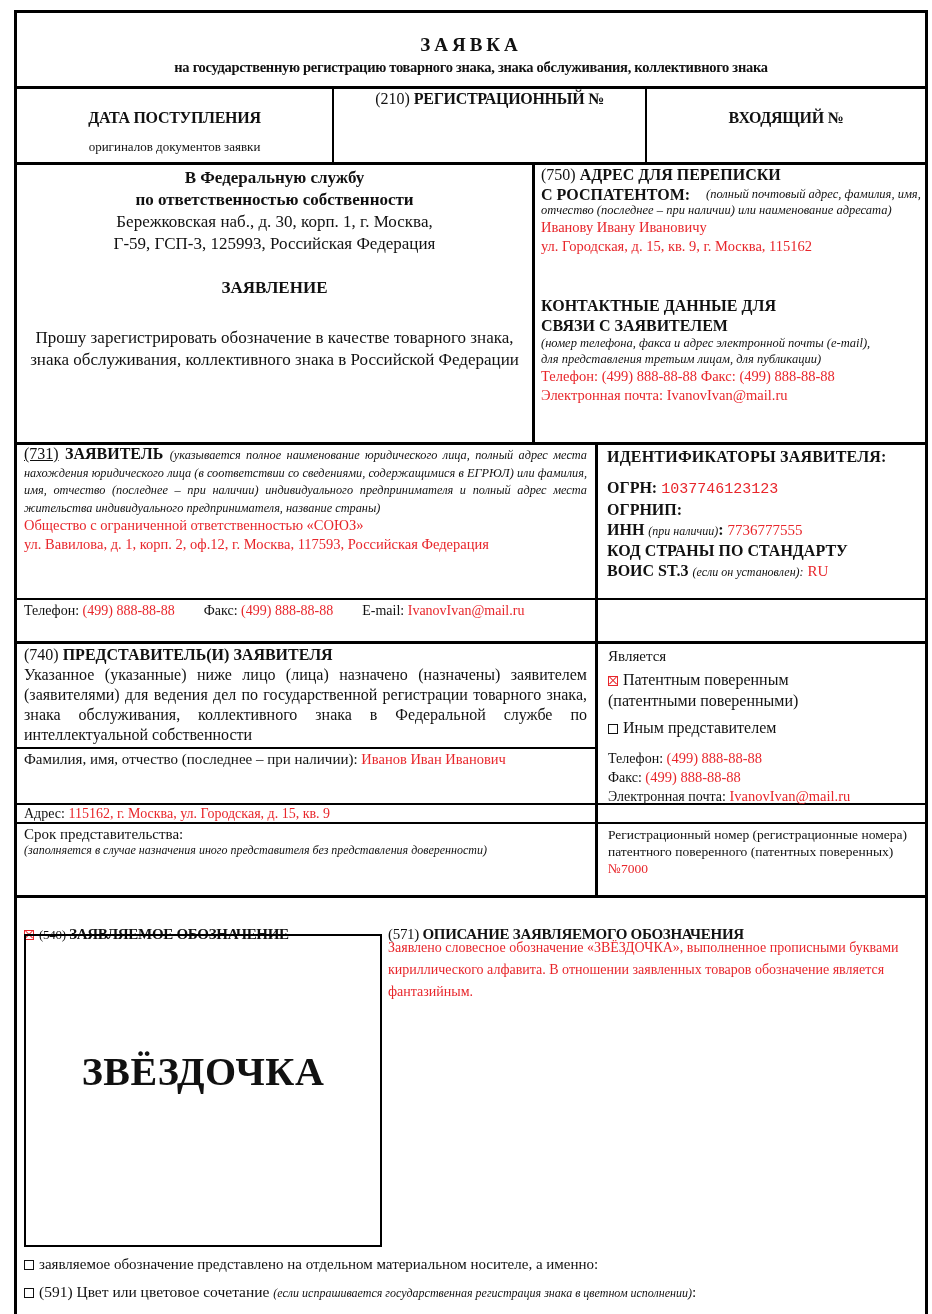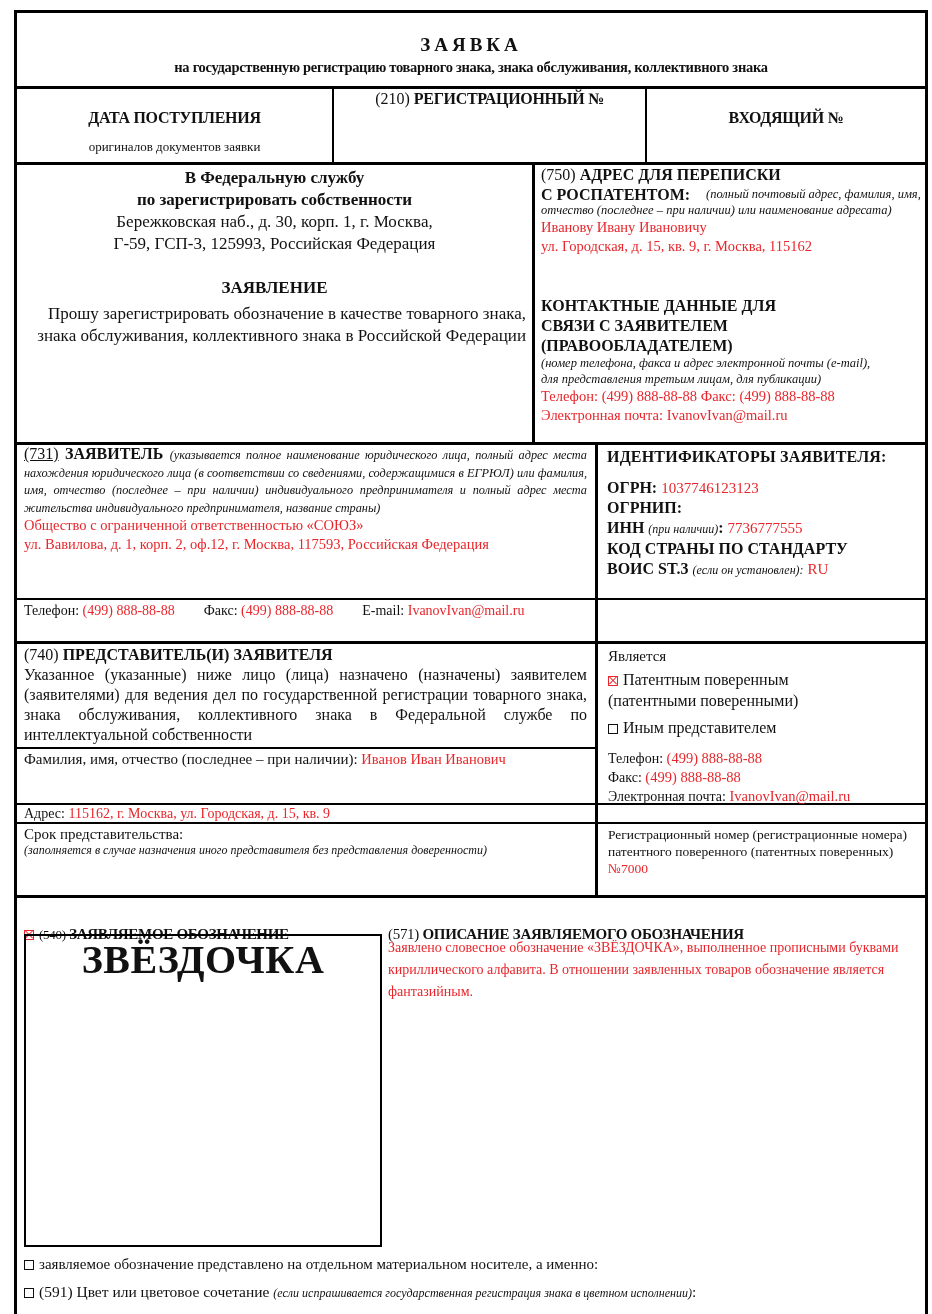--- a/index.html
+++ b/index.html
@@ -50,41 +50,40 @@
 <div class="abs c" style="left:334px;top:90px;width:311px;font-size:16px;">
   <span>(210)</span>
   <span class="b cond">РЕГИСТРАЦИОННЫЙ №</span>
 </div>
 <div class="abs c b cond" style="left:647px;top:90px;width:278px;font-size:16px;">
   <span>ВХОДЯЩИЙ №</span>
 </div>
 
 <div class="abs c" style="left:17px;top:167px;width:515px;font-size:17px;line-height:22px;">
   <div class="b">В Федеральную службу</div>
-  <div class="b">по зарегистрировать собственности</div>
+  <div class="b">по ответственностью собственности</div>
   <div>Бережковская наб., д. 30, корп. 1, г. Москва,</div>
   <div>Г-59, ГСП-3, 125993, Российская Федерация</div>
   <div class="b" style="margin-top:22px;">ЗАЯВЛЕНИЕ</div>
-  <div style="margin-top:4px;padding:0 6px;text-align:right;">Прошу зарегистрировать обозначение в качестве товарного знака, знака обслуживания, коллективного знака в Российской Федерации</div>
+  <div style="margin-top:28px;padding:0 6px;">Прошу зарегистрировать обозначение в качестве товарного знака, знака обслуживания, коллективного знака в Российской Федерации</div>
 </div>
 
 <div class="abs" style="left:541px;top:165px;width:384px;font-size:16px;line-height:20px;">
   <div><span>(750)</span> <span class="b">АДРЕС ДЛЯ ПЕРЕПИСКИ</span></div>
   <div style="position:relative;">
     <span class="b">С РОСПАТЕНТОМ:</span>
   </div>
   <div class="note" style="line-height:16px;margin-top:-19px;text-indent:165px;font-size:12.5px;">(полный почтовый адрес, фамилия, имя, отчество (последнее – при наличии) или наименование адресата)</div>
   <div class="red" style="font-size:14.5px;line-height:19px;">Иванову Ивану Ивановичу</div>
   <div class="red" style="font-size:14.5px;line-height:19px;">ул. Городская, д. 15, кв. 9, г. Москва, 115162</div>
 </div>
 
 <div class="abs" style="left:541px;top:296px;width:384px;">
   <div class="b" style="font-size:16px;line-height:20px;">КОНТАКТНЫЕ ДАННЫЕ ДЛЯ</div>
   <div class="b" style="font-size:16px;line-height:20px;">СВЯЗИ С ЗАЯВИТЕЛЕМ</div>
-  <div class="b" style="font-size:16px;line-height:20px;">(ПРАВООБЛАДАТЕЛЕМ)</div>
   <div class="note" style="line-height:15.5px;width:330px;">(номер телефона, факса и адрес электронной почты (e-mail), для представления третьим лицам, для публикации)</div>
   <div class="red" style="font-size:14.5px;line-height:19px;">Телефон: (499) 888-88-88 Факс: (499) 888-88-88</div>
   <div class="red" style="font-size:14.5px;line-height:19px;">Электронная почта: IvanovIvan@mail.ru</div>
 </div>
 
 <div class="abs" style="left:24px;top:446px;width:563px;">
   <div style="text-align:justify;line-height:16.5px;">
     <span style="font-size:16px;text-decoration:underline;">(731)</span>
     <span class="b" style="font-size:16px;">ЗАЯВИТЕЛЬ</span>
     <span class="note" style="font-size:12.3px;">(указывается полное наименование юридического лица, полный адрес места нахождения юридического лица (в соответствии со сведениями, содержащимися в ЕГРЮЛ) или фамилия, имя, отчество (последнее – при наличии) индивидуального предпринимателя и полный адрес места жительства индивидуального предпринимателя, название страны)</span>
@@ -99,21 +98,21 @@
   <span style="display:inline-block;width:22px;"></span>
   <span>Факс:</span>
   <span class="red">(499) 888-88-88</span>
   <span style="display:inline-block;width:22px;"></span>
   <span>E-mail:</span>
   <span class="red">IvanovIvan@mail.ru</span>
 </div>
 
 <div class="abs" style="left:607px;top:447px;width:318px;font-size:16px;line-height:20px;">
   <div class="b" style="letter-spacing:0.2px;">ИДЕНТИФИКАТОРЫ ЗАЯВИТЕЛЯ:</div>
-  <div style="margin-top:11px;"><span class="b">ОГРН:</span> <span class="red" style="font-size:15px;">1037746123123</span></div>
+  <div style="margin-top:11px;"><span class="b">ОГРН:</span> <span class="red" style="font-size:15px;font-family:Liberation Mono, monospace;">1037746123123</span></div>
   <div><span class="b">ОГРНИП:</span></div>
   <div><span class="b">ИНН</span> <span class="i" style="font-size:12px;">(при наличии)</span><span class="b">:</span> <span class="red" style="font-size:15px;">7736777555</span></div>
   <div class="b">КОД СТРАНЫ ПО СТАНДАРТУ</div>
   <div><span class="b">ВОИС ST.3</span> <span class="i" style="font-size:12px;">(если он установлен):</span> <span class="red" style="font-size:15px;">RU</span></div>
 </div>
 
 <div class="abs" style="left:24px;top:645px;width:563px;font-size:16px;line-height:20px;">
   <div><span>(740)</span> <span class="b">ПРЕДСТАВИТЕЛЬ(И) ЗАЯВИТЕЛЯ</span></div>
   <div style="text-align:justify;">Указанное (указанные) ниже лицо (лица) назначено (назначены) заявителем (заявителями) для ведения дел по государственной регистрации товарного знака, знака обслуживания, коллективного знака в Федеральной службе по интеллектуальной собственности</div>
 </div>
@@ -151,21 +150,21 @@
 </div>
 
 <div class="abs b cond" style="left:24px;top:907px;font-size:15px;white-space:nowrap;">
   <span class="chk on"></span><span style="font-weight:normal;font-size:13px;">(540)</span> <span>ЗАЯВЛЯЕМОЕ ОБОЗНАЧЕНИЕ</span>
 </div>
 <div class="abs b cond" style="left:388px;top:907px;font-size:15px;white-space:nowrap;">
   <span style="font-weight:normal;">(571)</span> <span>ОПИСАНИЕ ЗАЯВЛЯЕМОГО ОБОЗНАЧЕНИЯ</span>
 </div>
 
 <div class="abs" style="left:24px;top:934px;width:358px;height:313px;border:2px solid #000;display:flex;align-items:flex-start;justify-content:center;">
-  <div class="b" style="font-size:40px;letter-spacing:0.5px;font-family:'Liberation Serif',serif;">ЗВЁЗДОЧКА</div>
+  <div class="b" style="font-size:40px;margin-top:112px;letter-spacing:0.5px;font-family:'Liberation Serif',serif;">ЗВЁЗДОЧКА</div>
 </div>
 
 <div class="abs red" style="left:388px;top:937px;width:530px;font-size:14px;line-height:22px;">Заявлено словесное обозначение «ЗВЁЗДОЧКА», выполненное прописными буквами кириллического алфавита. В отношении заявленных товаров обозначение является фантазийным.</div>
 
 <div class="abs" style="left:24px;top:1256px;font-size:15px;white-space:nowrap;">
   <span class="chk"></span><span>заявляемое обозначение представлено на отдельном материальном носителе, а именно:</span>
 </div>
 <div class="abs" style="left:24px;top:1283px;font-size:15.5px;white-space:nowrap;">
   <span class="chk"></span><span>(591)</span> <span>Цвет или цветовое сочетание</span> <span class="i" style="font-size:12px;">(если испрашивается государственная регистрация знака в цветном исполнении)</span><span>:</span>
 </div>

